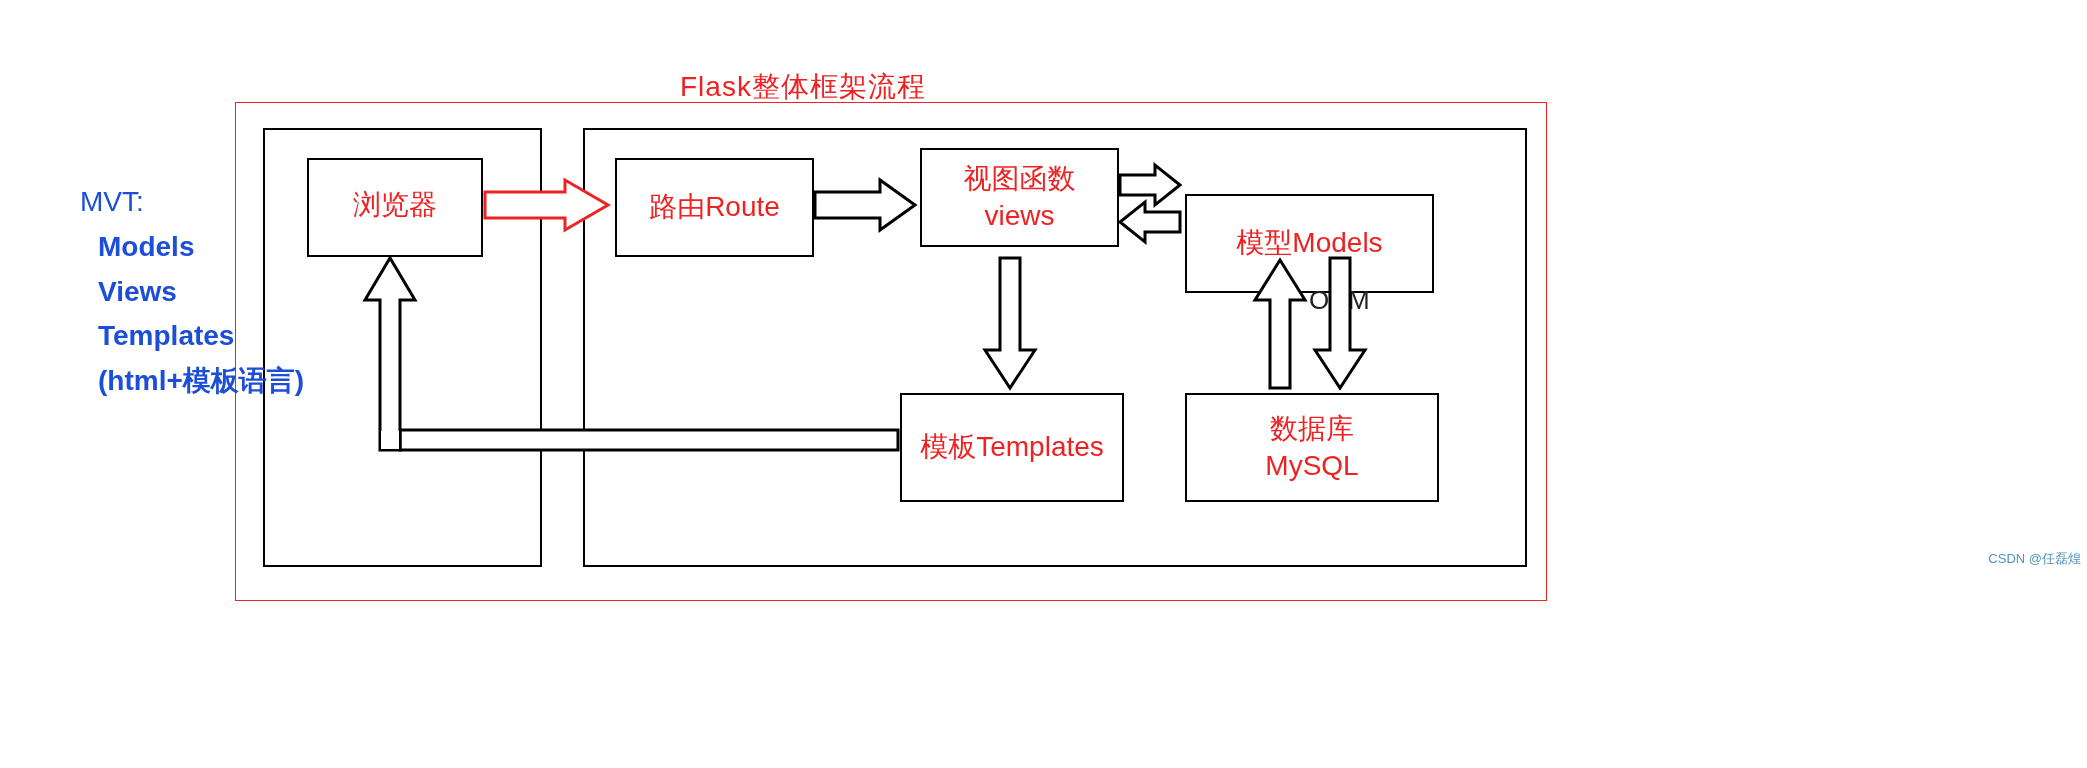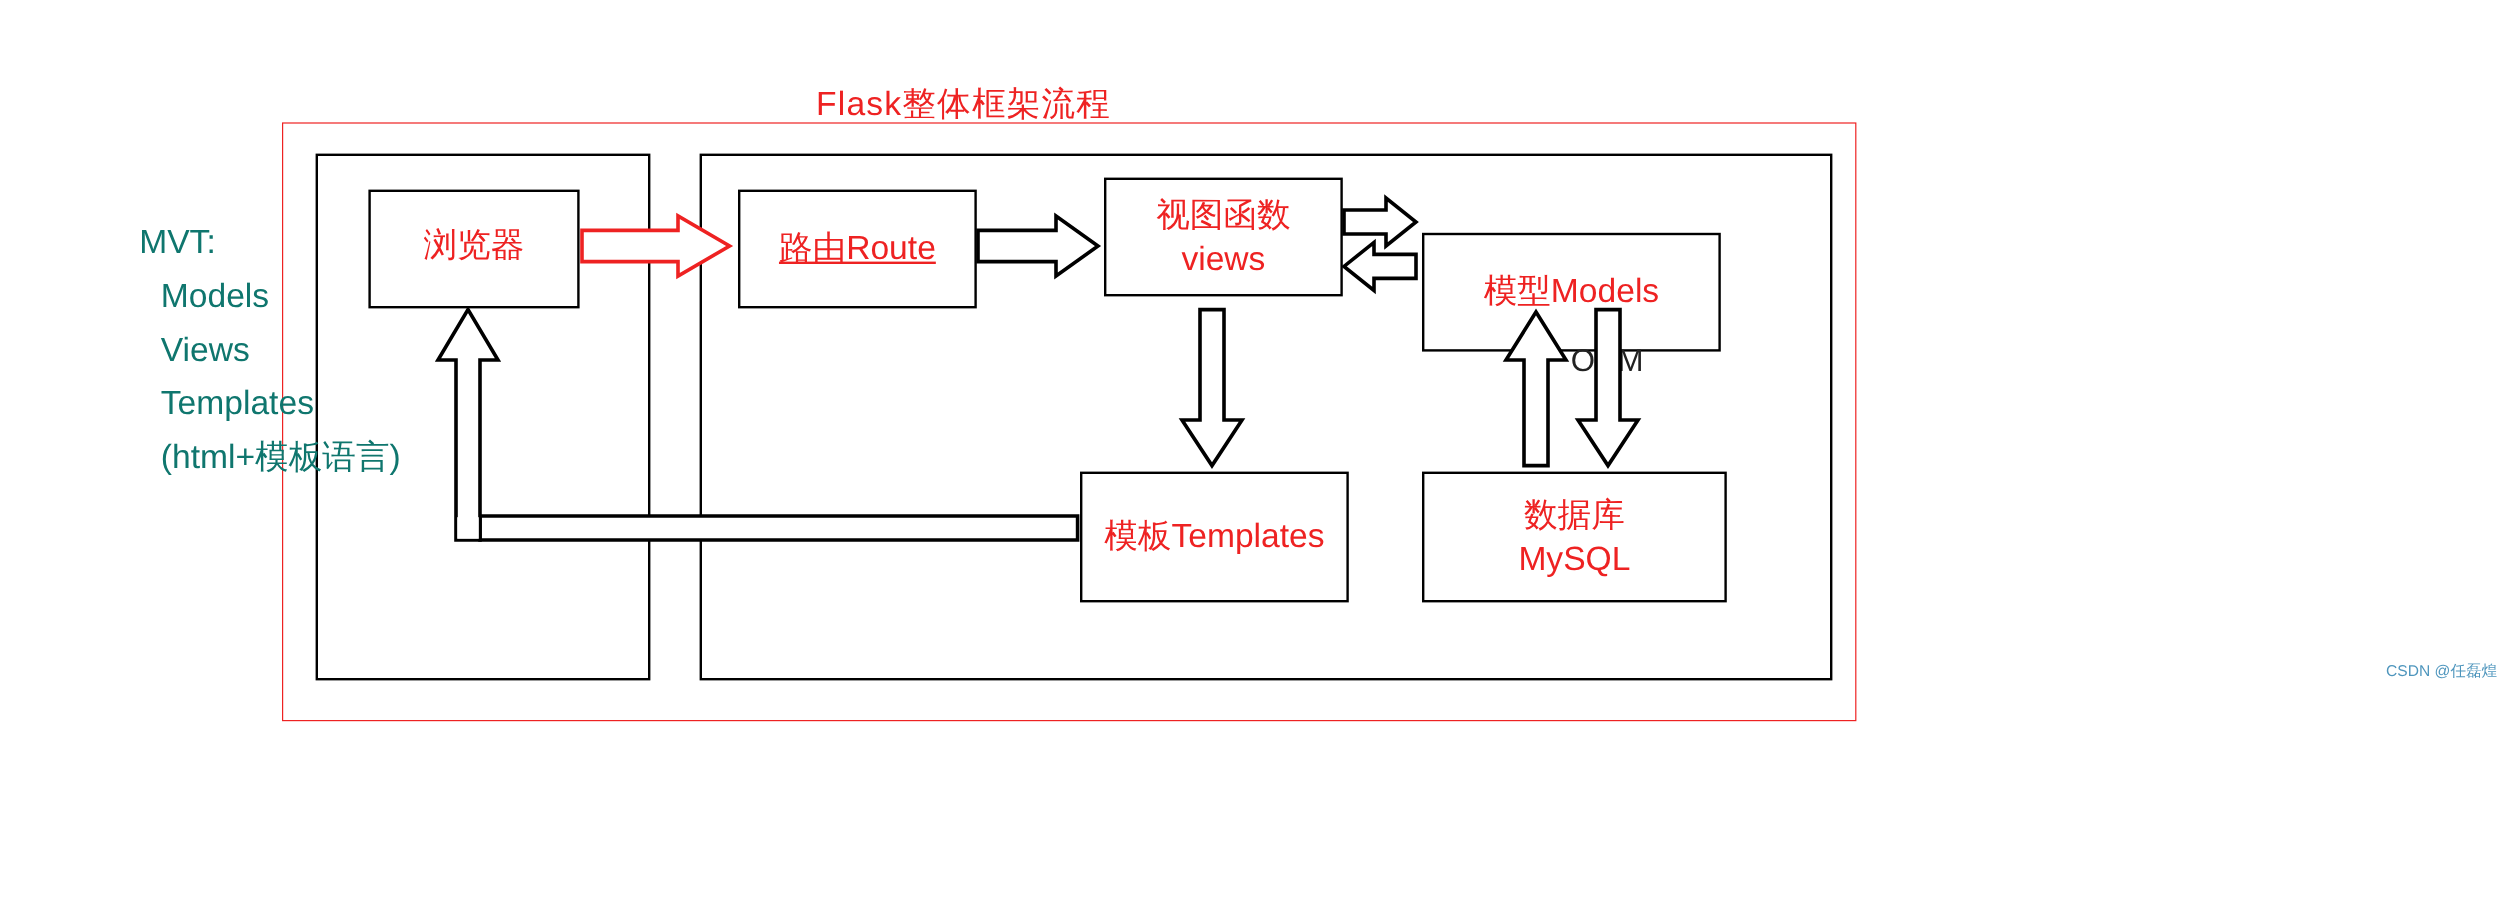--- a/index.html
+++ b/index.html
@@ -65,26 +65,25 @@
     width: 940px;
     height: 435px;
     border: 2px solid #000;
     background: transparent;
   }
   .mvt {
     position: absolute;
     left: 80px;
     top: 180px;
     font-size: 28px;
-    color: #0f766e;
+    color: #1d4ed8;
     line-height: 1.6;
-    margin-left: 36px;
   }
   .mvt div { white-space: nowrap; }
-  .mvt .indent { padding-left: 18px; }
+  .mvt .indent { padding-left: 18px; font-weight: bold; }
   .orm-label {
     position: absolute;
     left: 1309px;
     top: 285px;
     font-size: 26px;
     color: #222;
   }
   .watermark {
     position: absolute;
     right: 6px;
@@ -111,21 +110,21 @@
 
   <div class="outer-red"></div>
 
   <div class="browser-group"></div>
   <div class="right-group"></div>
 
   <div class="box red-text" style="left:307px; top:158px; width:172px; height:95px;font-family:Liberation Mono, monospace;">
     <span>浏览器</span>
   </div>
 
-  <div class="box red-text" style="left:615px; top:158px; width:195px; height:95px;text-decoration:underline;">
+  <div class="box red-text" style="left:615px; top:158px; width:195px; height:95px;">
     <span>路由Route</span>
   </div>
 
   <div class="box red-text" style="left:920px; top:148px; width:195px; height:95px;text-align:right;">
     <span class="line1">视图函数</span>
     <span class="line2">views</span>
   </div>
 
   <div class="box red-text" style="left:1185px; top:158px; width:245px; height:95px;margin-top:36px;">
     <span>模型Models</span>

